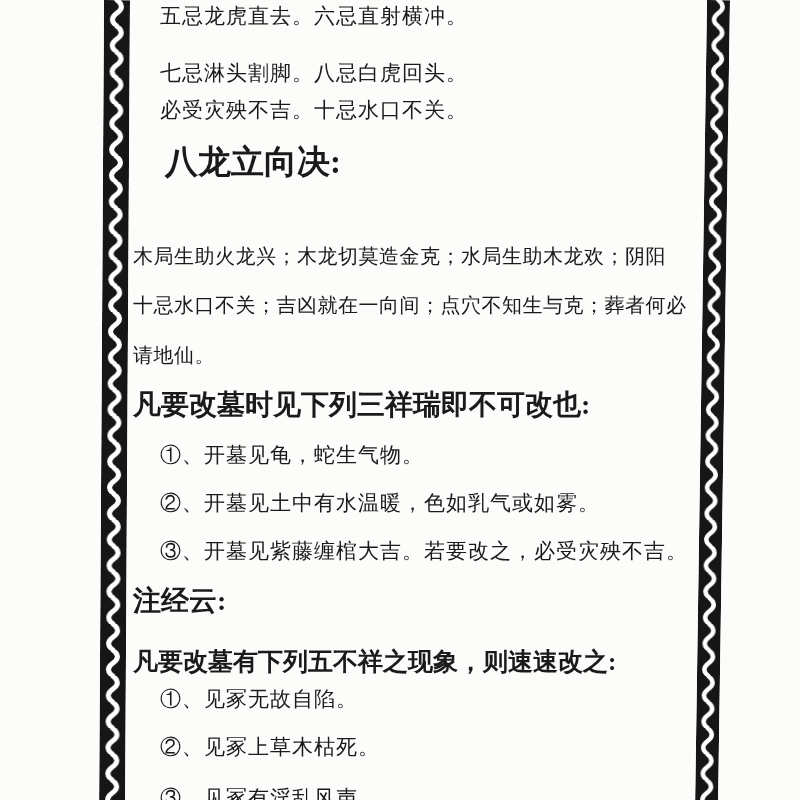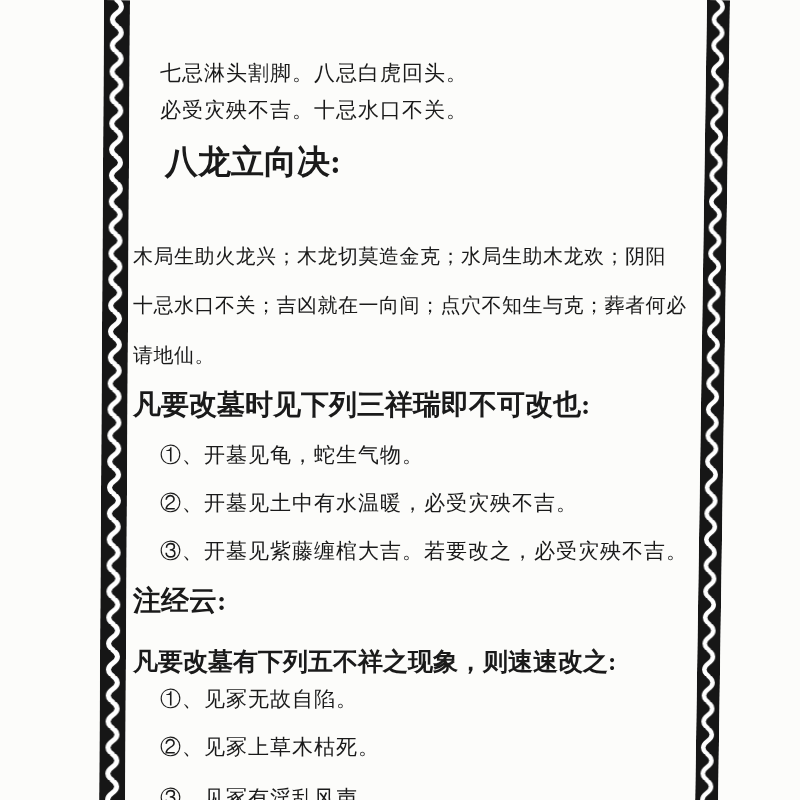--- a/index.html
+++ b/index.html
@@ -75,31 +75,32 @@
   <svg class="border-ornament border-right" width="23" height="820" viewBox="0 0 23 820">
     <defs>
       <pattern id="waveR" x="0" y="0" width="23" height="26" patternUnits="userSpaceOnUse">
         <rect width="23" height="26" fill="#161616"></rect>
         <path d="M11.5 0 Q20 6.5 11.5 13 Q3 19.5 11.5 26" fill="none" stroke="#ffffff" stroke-width="4.5" stroke-linecap="round"></path>
       </pattern>
     </defs>
     <rect width="23" height="820" fill="url(#waveR)"></rect>
   </svg>
 
+  <div class="tline body-line" style="top:4px">五忌龙虎直去。六忌直射横冲。</div>
   <div class="tline body-line" style="top:61px">七忌淋头割脚。八忌白虎回头。</div>
   <div class="tline body-line" style="top:98px">必受灾殃不吉。十忌水口不关。</div>
 
   <div class="tline heading h-large" style="top:144px">八龙立向决:</div>
   <div class="tline para-line" style="top:245px">木局生助火龙兴；木龙切莫造金克；水局生助木龙欢；阴阳</div>
   <div class="tline para-line" style="top:294px">十忌水口不关；吉凶就在一向间；点穴不知生与克；葬者何必</div>
   <div class="tline para-line" style="top:344px">请地仙。</div>
 
   <div class="tline heading h-medium" style="top:389px">凡要改墓时见下列三祥瑞即不可改也:</div>
   <div class="tline body-line" style="top:443px">①、开墓见龟，蛇生气物。</div>
-  <div class="tline body-line" style="top:491px">②、开墓见土中有水温暖，必受灾殃不吉。</div>
+  <div class="tline body-line" style="top:491px">②、开墓见土中有水温暖，色如乳气或如雾。</div>
   <div class="tline body-line" style="top:539px">③、开墓见紫藤缠棺大吉。若要改之，必受灾殃不吉。</div>
 
   <div class="tline heading h-medium" style="top:585px">注经云:</div>
 
   <div class="tline heading h-small" style="top:631px">凡要改墓有下列五不祥之现象，则速速改之:</div>
   <div class="tline body-line" style="top:687px">①、见冢无故自陷。</div>
   <div class="tline body-line" style="top:735px">②、见冢上草木枯死。</div>
   <div class="tline body-line" style="top:786px">③、见冢有淫乱风声</div>
 
 </div>

